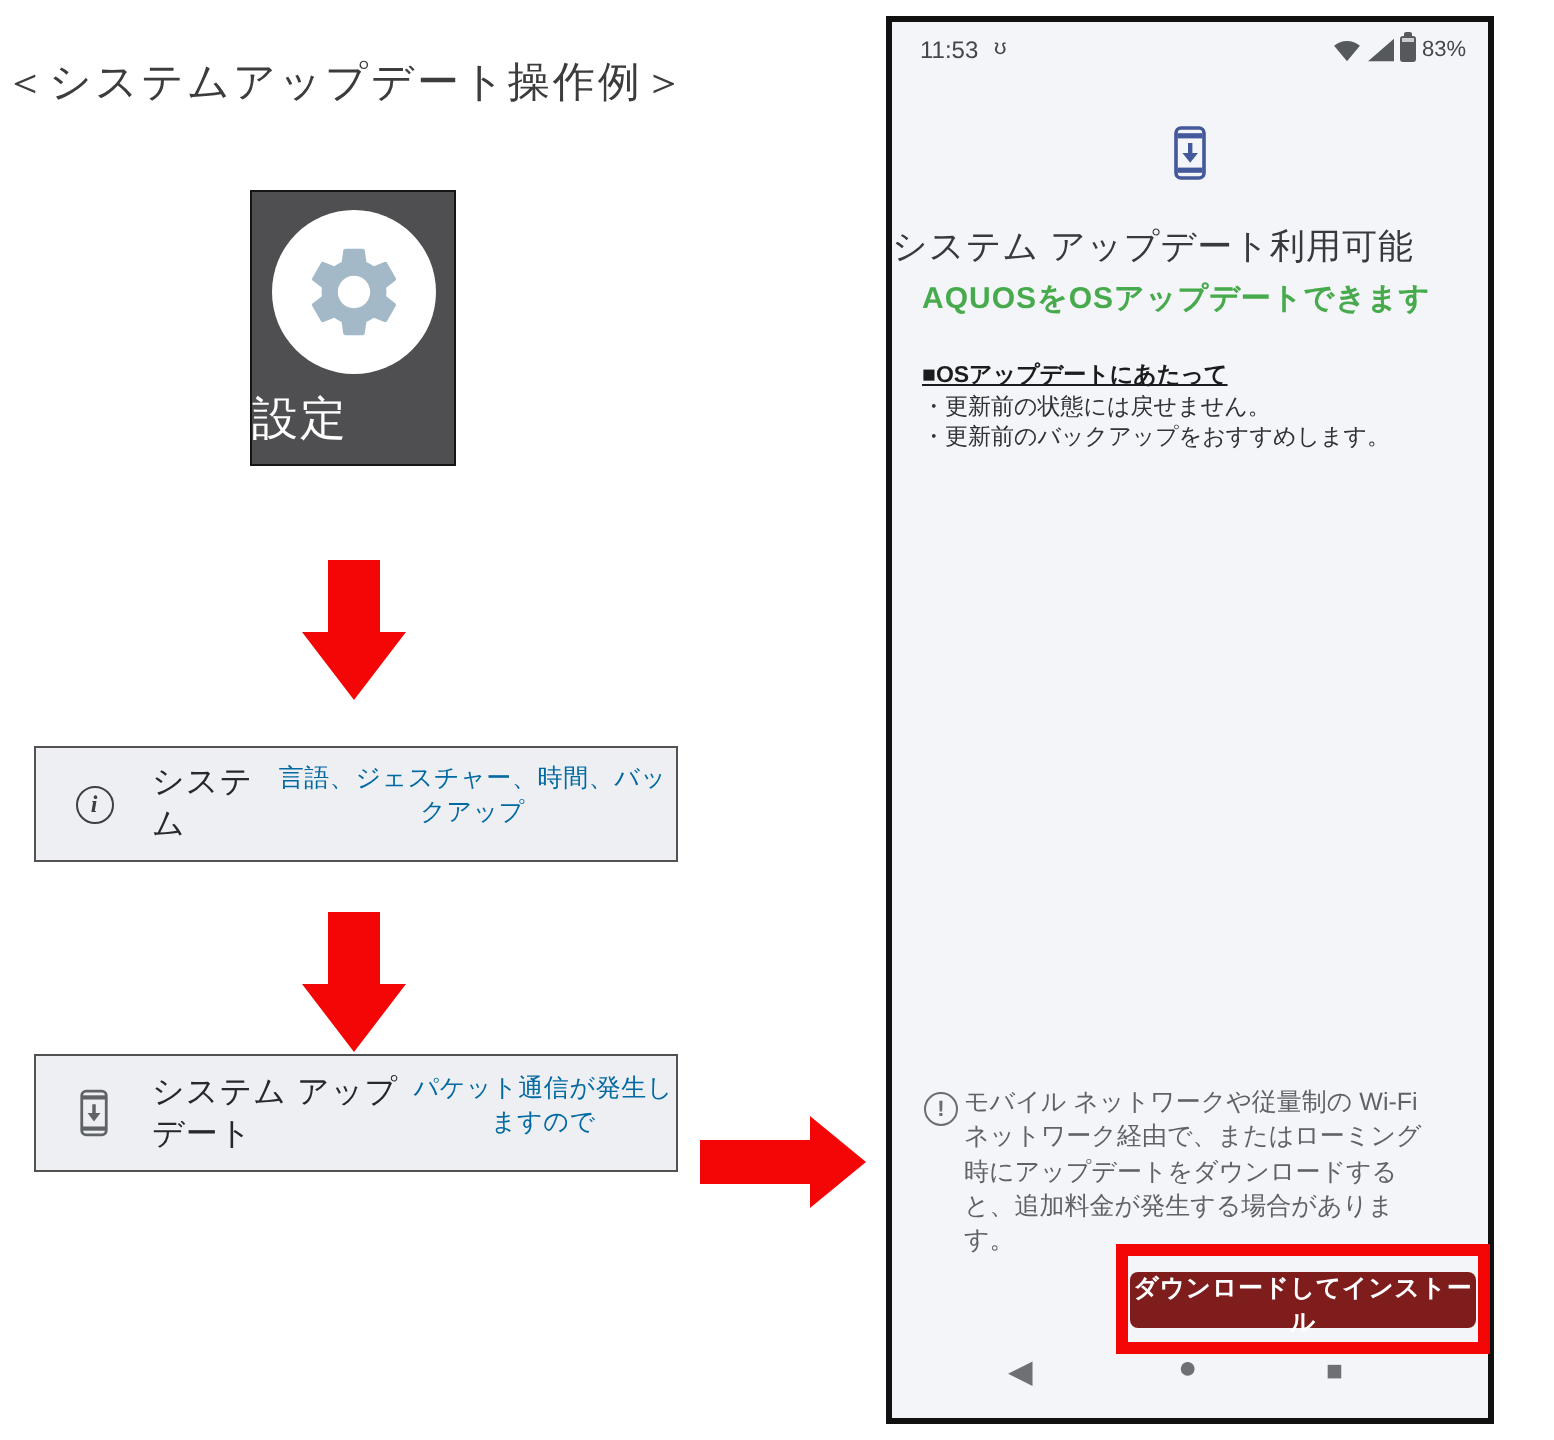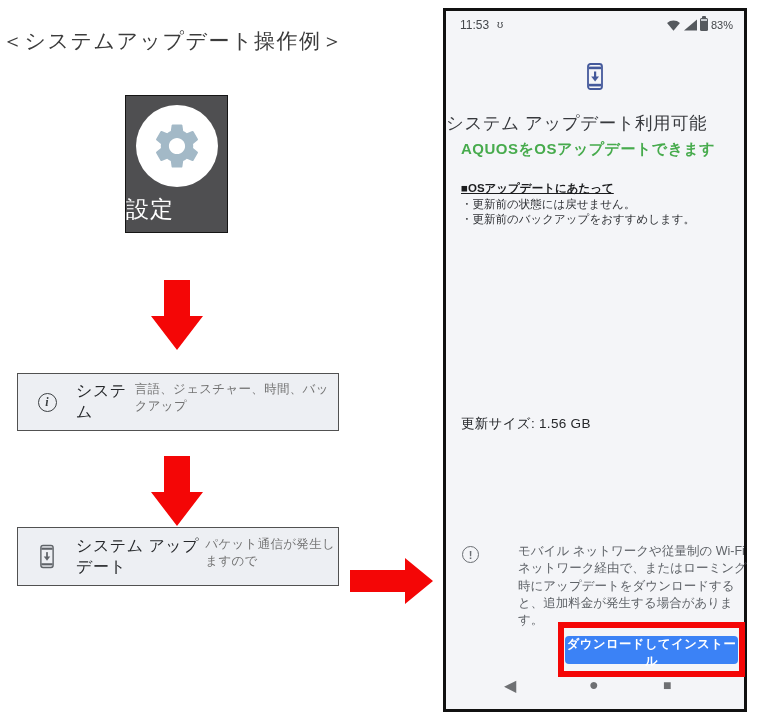--- a/index.html
+++ b/index.html
@@ -25,21 +25,21 @@
   .menu-box { position:absolute; left:17px; width:322px; background:#edeff3; border:1px solid #515151;
     display:flex; align-items:center; }
   .box-system { top:373px; height:58px; }
   .box-update { top:527px; height:59px; }
   .menu-icon-wrap { width:58px; display:flex; align-items:center; justify-content:center; flex:0 0 58px; }
   .info-circle { width:19px; height:19px; border:1.6px solid #3c4043; border-radius:50%;
     display:flex; align-items:center; justify-content:center; font-size:12px; color:#3c4043;
     font-family:"Liberation Serif","DejaVu Serif",serif; font-style:italic; font-weight:bold; }
   .menu-texts { display:flex; flex-direction:row; gap:3px; }
   .menu-title { font-size:16px; color:#26282b; letter-spacing:0.5px; }
-  .menu-sub { font-size:12.5px; color:#737373; letter-spacing:0.3px; }
+  .menu-sub { font-size:12.5px; color:#0369a1; letter-spacing:0.3px;text-align:center; }
 
   
   .phone { position:absolute; left:443px; top:8px; width:304px; height:704px; background:#f4f5f8;
     border:3px solid #111111; }
   .statusbar { position:absolute; left:0; right:0; top:4px; height:22px; }
   .sb-time { position:absolute; left:14px; top:3px; font-size:12px; color:#43464a; }
   .sb-glyph { position:absolute; left:51px; top:3px; font-size:11px; color:#43464a; }
   .sb-right { position:absolute; right:11px; top:3px; display:flex; align-items:flex-end; gap:3px; }
   .sb-batt { position:relative; width:8px; height:13px; background:#55595e; border-radius:1.5px; }
   .sb-batt::before { content:""; position:absolute; left:2px; right:2px; top:-2px; height:2px;
@@ -53,25 +53,25 @@
   .screen-highlight { position:absolute; left:15px; top:129px; font-size:15px; font-weight:bold;
     color:#47ab4d; letter-spacing:0.5px; }
   .notes { position:absolute; left:15px; top:170px; width:292px; font-size:11.5px; line-height:15.5px; color:#303236; }
   .notes-heading { font-weight:bold; text-decoration:underline; color:#1b1c1e; }
   .update-size { position:absolute; left:15px; top:404px; font-size:13.5px; color:#26282b; letter-spacing:0.3px; }
 
   .warning-row { position:absolute; left:16px; top:532px; width:280px; }
   .warn-circle { position:absolute; left:0; top:3px; width:17px; height:17px; border:1.5px solid #6a6e73;
     border-radius:50%; display:flex; align-items:center; justify-content:center;
     font-size:11px; font-weight:bold; color:#6a6e73; }
-  .warn-text { margin-left:56px; width:232px; font-size:12.5px; line-height:17.3px; color:#5f6368; }
+  .warn-text { margin-left:20px; width:232px; font-size:12.5px; line-height:17.3px; color:#5f6368; }
 
   .red-box { position:absolute; left:112px; top:611px; width:187px; height:55px; border:6px solid #f40606;
     display:flex; align-items:center; justify-content:center; }
-  .dl-button { width:100%; height:28px; margin:0 1px; background:#3b82f6; color:#ffffff; border:none;
+  .dl-button { width:100%; height:28px; margin:0 1px; background:#7f1d1d; color:#ffffff; border:none;
     border-radius:4px; font-size:12.3px; font-weight:bold; letter-spacing:0.5px;
     font-family:"Liberation Sans","DejaVu Sans",sans-serif; cursor:pointer; }
 
   .navbar { position:absolute; left:0; right:0; bottom:8px; height:26px; }
   .nav-back { position:absolute; left:58px; top:1px; font-size:16px; color:#6e7073; }
   .nav-home { position:absolute; left:143px; top:1px; font-size:16px; color:#6e7073; }
   .nav-recents { position:absolute; left:217px; top:2px; font-size:14px; color:#6e7073; }
 </style>
 </head>
 <body>
@@ -157,21 +157,20 @@
 
     <div class="screen-title">システム アップデート利用可能</div>
     <div class="screen-highlight">AQUOSをOSアップデートできます</div>
 
     <div class="notes">
       <div class="notes-heading">■OSアップデートにあたって</div>
       <div>・更新前の状態には戻せません。</div>
       <div>・更新前のバックアップをおすすめします。</div>
     </div>
 
-    <div class="update-size">更新サイズ: 1.56 GB</div>
 
     <div class="warning-row">
       <span class="warn-circle">
         <span>!</span>
       </span>
       <div class="warn-text">モバイル ネットワークや従量制の Wi-Fi ネットワーク経由で、またはローミング時にアップデートをダウンロードすると、追加料金が発生する場合があります。</div>
     </div>
 
     <div class="red-box">
       <button class="dl-button">ダウンロードしてインストール</button>

